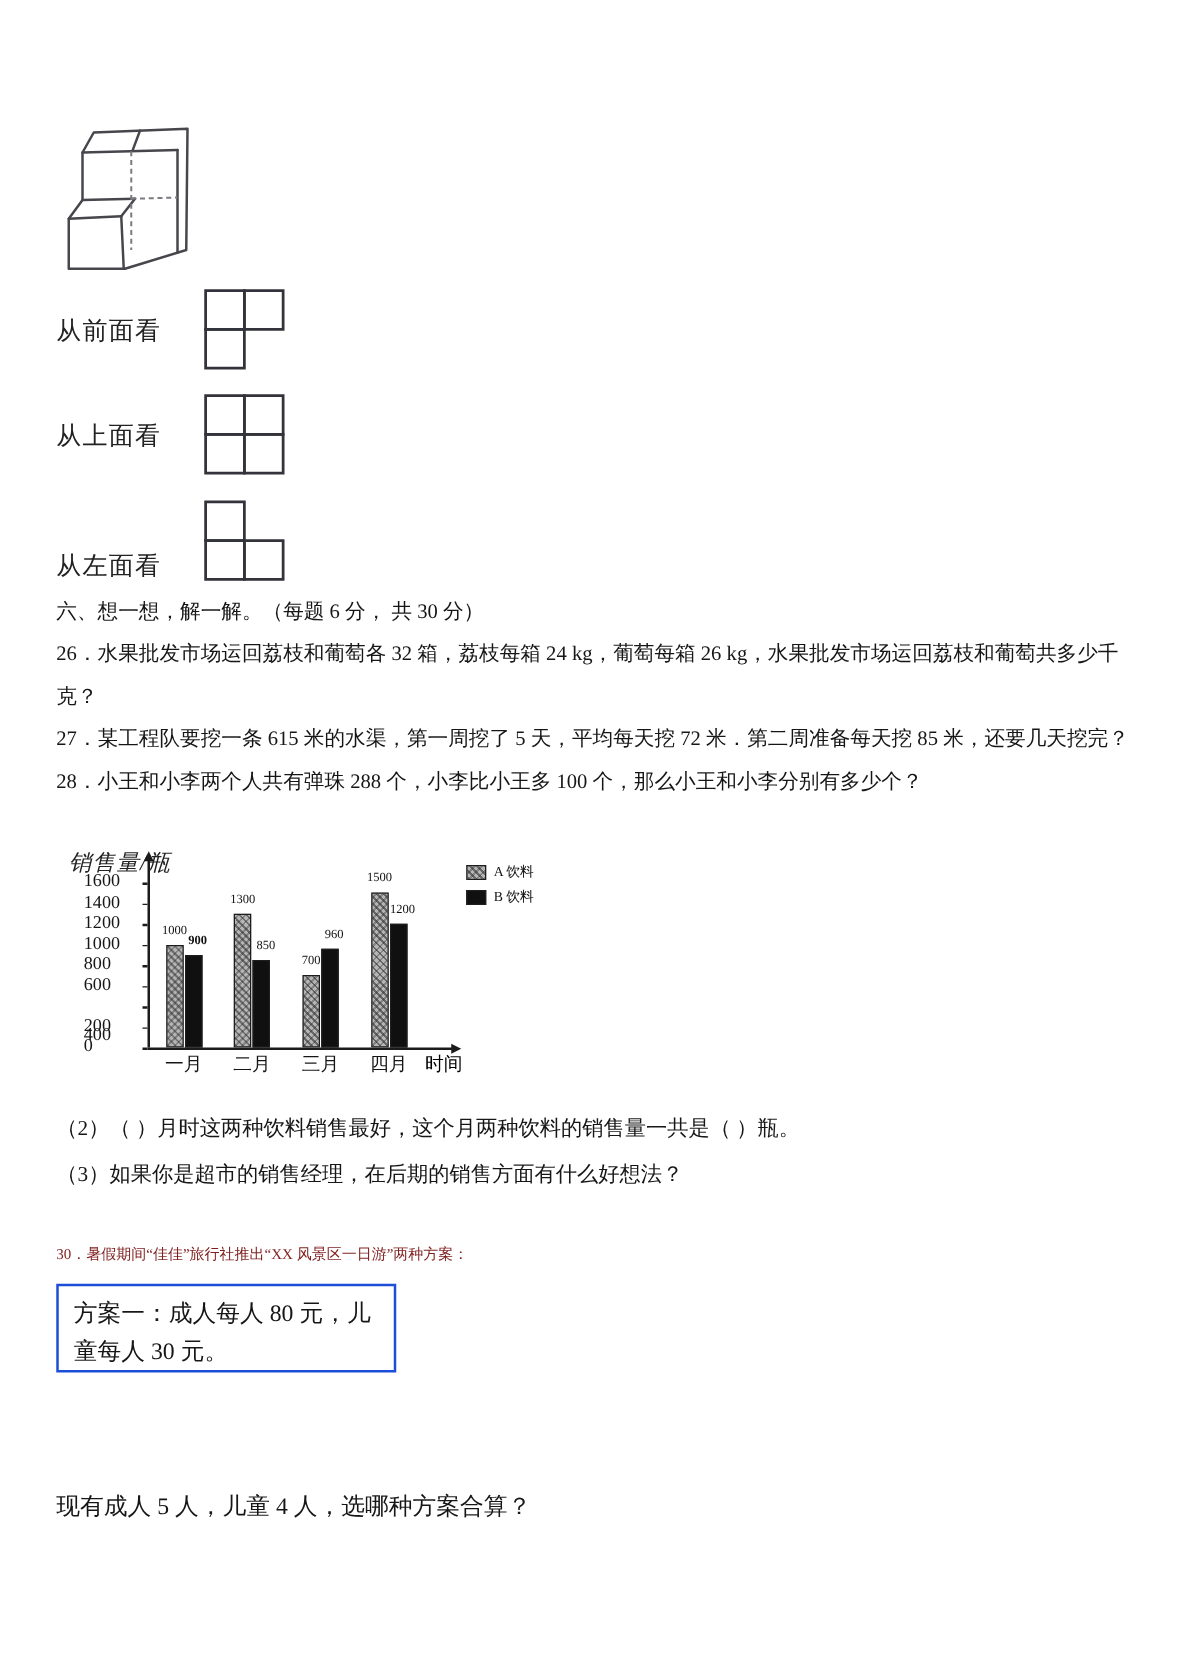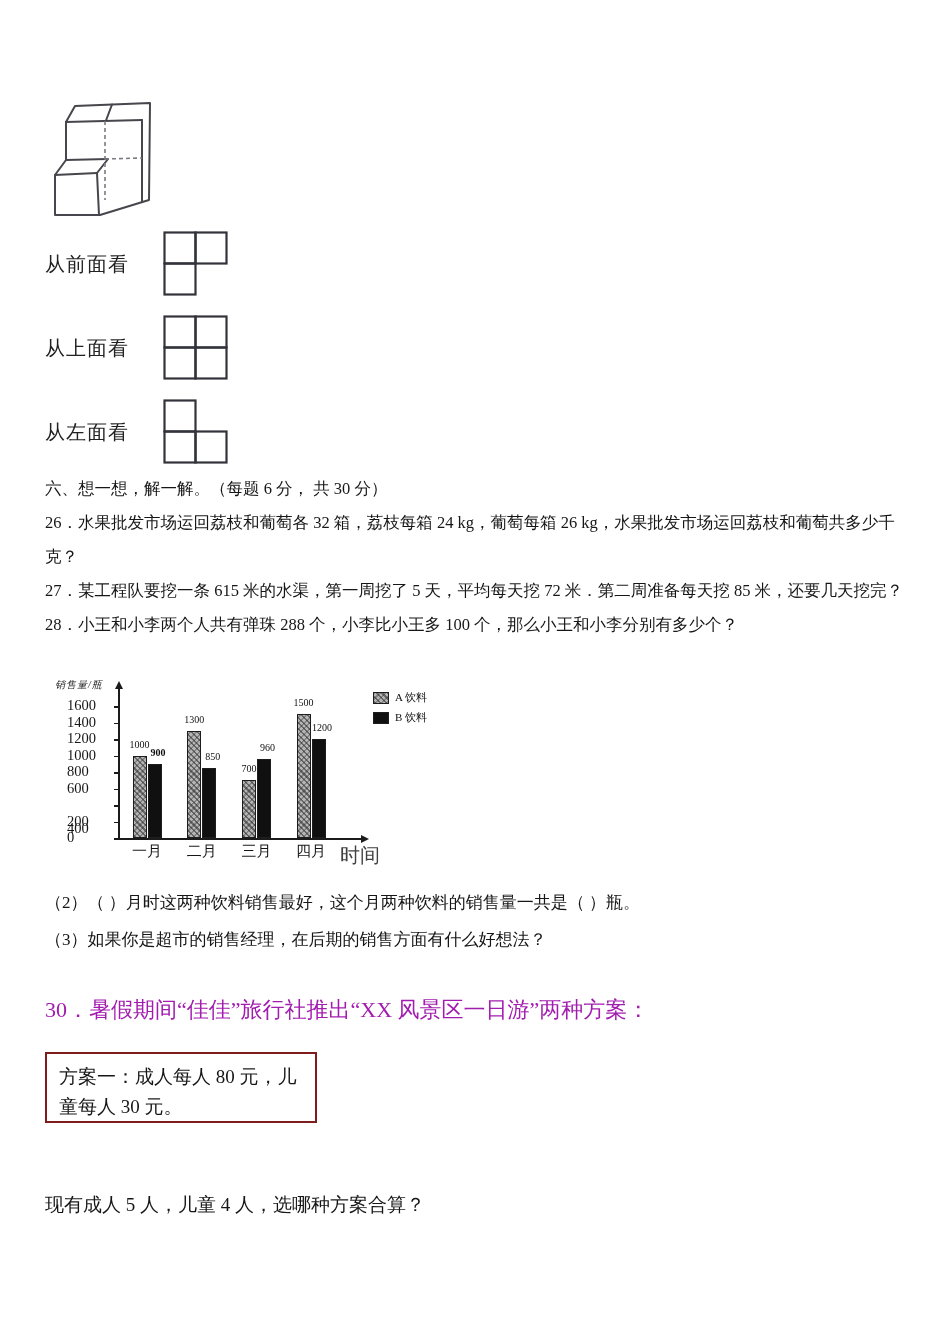--- a/index.html
+++ b/index.html
@@ -19,21 +19,21 @@
 
   
   .qblock { position:absolute; left:45px; width:868px; }
   .qblock p { font-size:16.5px; line-height:34px; color:#161616; }
   .subqs { position:absolute; left:45px; width:868px; }
   .subqs p { font-size:17px; line-height:37px; color:#161616; }
   .it { font-style:italic; font-family:"Liberation Serif",serif; }
 
   
   .chart { position:absolute; left:55px; top:678px; width:420px; height:200px; }
-  .chart .ylab { position:absolute; left:0px; top:0px; font-size:10px; color:#222;
+  .chart .ylab { position:absolute; left:0px; top:0px; font-size:18px; color:#222;
                  font-style:italic; letter-spacing:1px; }
   .chart .ytick-label { position:absolute; width:44px; text-align:left; font-size:14.5px; }
   .chart .ytick-mark { position:absolute; height:1.6px; background:#1b1b1b; }
   .chart .axis-y { position:absolute; width:1.7px; background:#1b1b1b; }
   .chart .axis-x { position:absolute; height:1.7px; background:#1b1b1b; }
   .chart .arrow-up { position:absolute; width:0; height:0;
       border-left:4px solid transparent; border-right:4px solid transparent;
       border-bottom:8px solid #1b1b1b; }
   .chart .arrow-right { position:absolute; width:0; height:0;
       border-top:4px solid transparent; border-bottom:4px solid transparent;
@@ -41,33 +41,33 @@
   .chart .bar { position:absolute; border:1px solid #1d1d1d; }
   .chart .bar.hatched-gray { background-color:#b5b5b5;
       background-image:
         repeating-linear-gradient(45deg, rgba(40,40,40,.55) 0 1.5px, rgba(0,0,0,0) 1.5px 4px),
         repeating-linear-gradient(-45deg, rgba(40,40,40,.35) 0 1.5px, rgba(0,0,0,0) 1.5px 4px); }
   .chart .bar.solid-black { background:#101010; }
   .chart .vlabel { position:absolute; width:44px; text-align:center;
       font-size:10px; color:#111; }
   .chart .xtick-label { position:absolute; width:54px; text-align:center;
       font-size:15px; color:#151515; }
-  .chart .xlab { position:absolute; font-size:20px; color:#404040; }
+  .chart .xlab { position:absolute; font-size:15px; color:#000000; }
   .chart .legend { position:absolute; left:318px; top:12px; }
   .chart .legend-item { display:flex; align-items:center; margin-bottom:5px;
       font-size:11px; color:#111; }
   .chart .swatch { display:inline-block; width:16px; height:12px; margin-right:6px;
       border:1px solid #1d1d1d; }
 
   
   .plan-box { position:absolute; left:45px; width:272px; height:71px;
-      border:2px solid #7f1d1d; padding:8px 12px;margin-top:25px; }
+      border:2px solid #1d4ed8; padding:8px 12px; }
   .plan-box p { font-size:19px; line-height:30px; color:#161616; }
 
-  .q30line { position:absolute; left:45px; width:868px; font-size:22px; color:#a21caf; }
+  .q30line { position:absolute; left:45px; width:868px; font-size:12px; color:#7f1d1d; }
   .closing { position:absolute; left:45px; width:868px; font-size:19px; color:#161616; }
 </style>
 </head>
 <body>
 
 <div class="page">
 
   <svg class="abs" style="left:42px; top:90px;" width="135" height="135" viewBox="0 0 135 135">
     <g fill="none" stroke="#46464c" stroke-width="2" stroke-linejoin="round" stroke-linecap="round">
       <path d="M33,16 L108,13 L107,110 L58,125 L13,125 L13,85 L24,70 L24,32 Z" fill="#ffffff"></path>
@@ -95,21 +95,21 @@
       </svg>
   </div>
   <div class="view-row" style="top:230px;">
     <span class="view-label">从前面看</span>
     <svg class="view-grid" width="66" height="66" viewBox="0 0 66 66">
         <rect x="1.5" y="1.5" width="31" height="31" fill="none" stroke="#33333b" stroke-width="2.2"></rect>
         <rect x="32.5" y="1.5" width="31" height="31" fill="none" stroke="#33333b" stroke-width="2.2"></rect>
         <rect x="1.5" y="32.5" width="31" height="31" fill="none" stroke="#33333b" stroke-width="2.2"></rect>
       </svg>
   </div>
-  <div class="view-row" style="top:398px;">
+  <div class="view-row" style="top:398px;align-items:flex-end;">
     <span class="view-label">从左面看</span>
     <svg class="view-grid" width="66" height="66" viewBox="0 0 66 66">
         <rect x="1.5" y="1.5" width="31" height="31" fill="none" stroke="#33333b" stroke-width="2.2"></rect>
         <rect x="1.5" y="32.5" width="31" height="31" fill="none" stroke="#33333b" stroke-width="2.2"></rect>
         <rect x="32.5" y="32.5" width="31" height="31" fill="none" stroke="#33333b" stroke-width="2.2"></rect>
       </svg>
   </div>
 
   <div class="qblock" style="top:472px;">
     <p>六、想一想，解一解。（每题 6 分， 共 30 分）</p>

